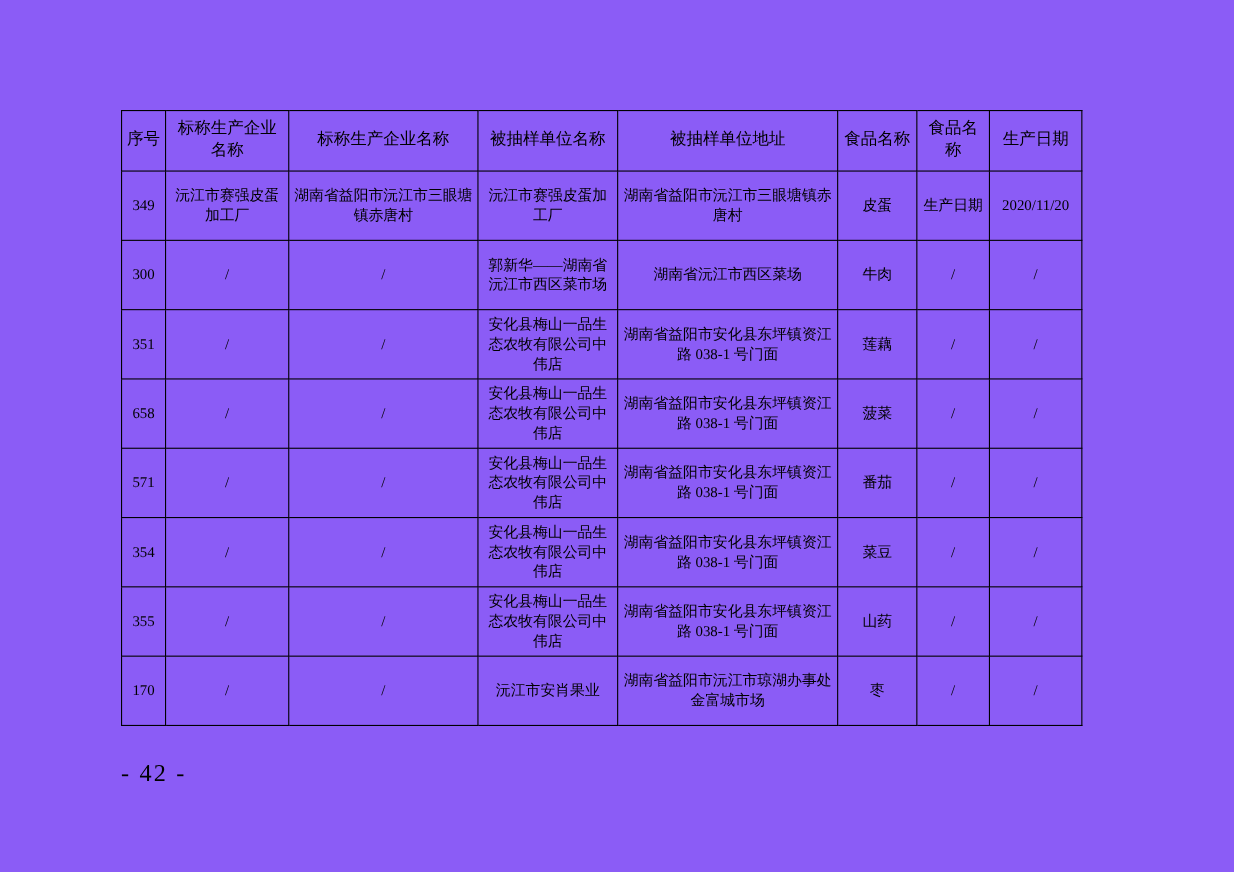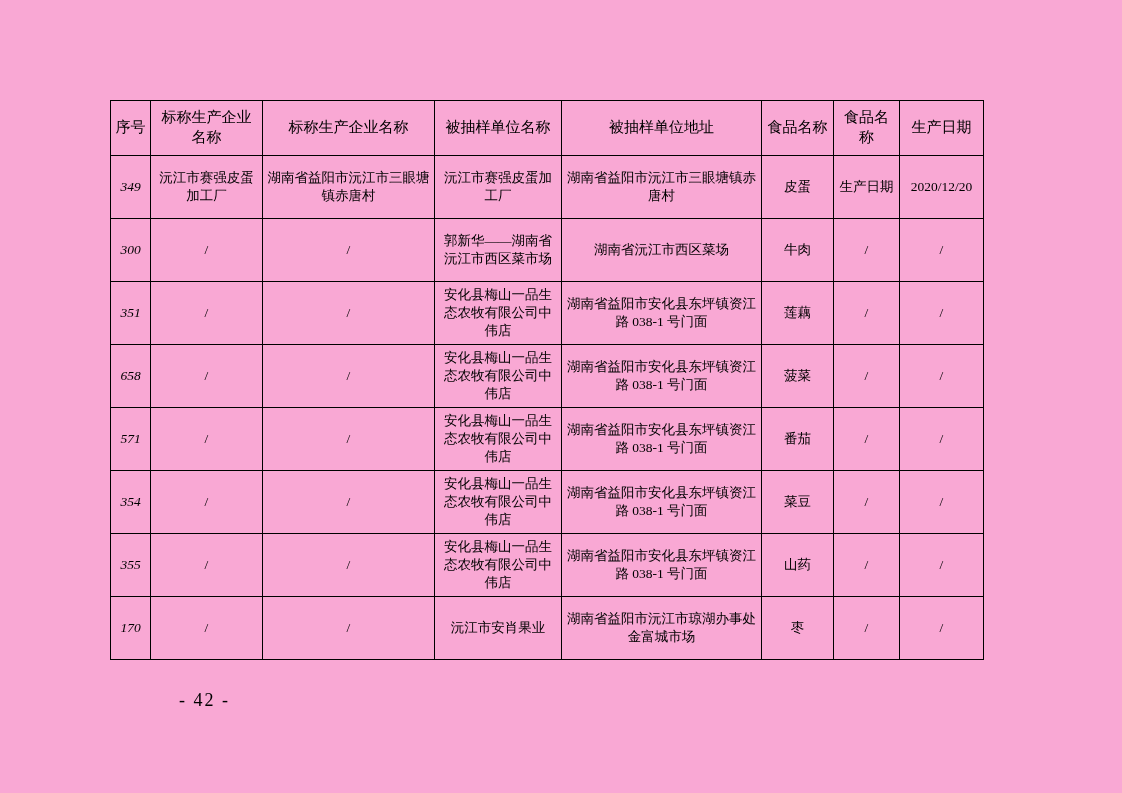--- a/index.html
+++ b/index.html
@@ -14,21 +14,21 @@
     color: #000000;
     position: relative;
     overflow: hidden;
   }
   .page {
     position: absolute;
     left: 0;
     top: 0;
     width: 1122px;
     height: 793px;
-    background: #f9a8d4;
+    background: #8b5cf6;
   }
   .table-wrap {
     position: absolute;
     left: 110px;
     top: 100px;
     width: 873px;
   }
   table.data-table {
     border-collapse: collapse;
     width: 873px;
@@ -47,44 +47,42 @@
     font-weight: normal;
     font-size: 15px;
     height: 48px;
   }
   table.data-table td {
     font-size: 13.5px;
     height: 56px;
   }
   td.idx {
     font-size: 14px;
-    font-style: italic;
   }
   td.slash {
     font-size: 14px;
   }
   
   col.c0 { width: 40px; }
   col.c1 { width: 112px; }
   col.c2 { width: 172px; }
   col.c3 { width: 127px; }
   col.c4 { width: 200px; }
   col.c5 { width: 72px; }
   col.c6 { width: 66px; }
   col.c7 { width: 84px; }
 
   .page-number {
     position: absolute;
     left: 110px;
     top: 690px;
     width: 120px;
-    font-size: 18px;
+    font-size: 22px;
     letter-spacing: 2px;
     font-family: "Liberation Serif", "DejaVu Serif", serif;
-    text-align: right;
   }
 </style>
 </head>
 <body>
 
 <div class="page">
 
   <div class="table-wrap">
     <table class="data-table">
       <colgroup>
@@ -111,21 +109,21 @@
       </thead>
       <tbody>
         <tr>
           <td class="idx">349</td>
           <td>沅江市赛强皮蛋加工厂</td>
           <td>湖南省益阳市沅江市三眼塘镇赤唐村</td>
           <td>沅江市赛强皮蛋加工厂</td>
           <td>湖南省益阳市沅江市三眼塘镇赤唐村</td>
           <td>皮蛋</td>
           <td>生产日期</td>
-          <td>2020/12/20</td>
+          <td>2020/11/20</td>
         </tr>
         <tr>
           <td class="idx">300</td>
           <td class="slash">/</td>
           <td class="slash">/</td>
           <td>郭新华——湖南省沅江市西区菜市场</td>
           <td>湖南省沅江市西区菜场</td>
           <td>牛肉</td>
           <td class="slash">/</td>
           <td class="slash">/</td>

